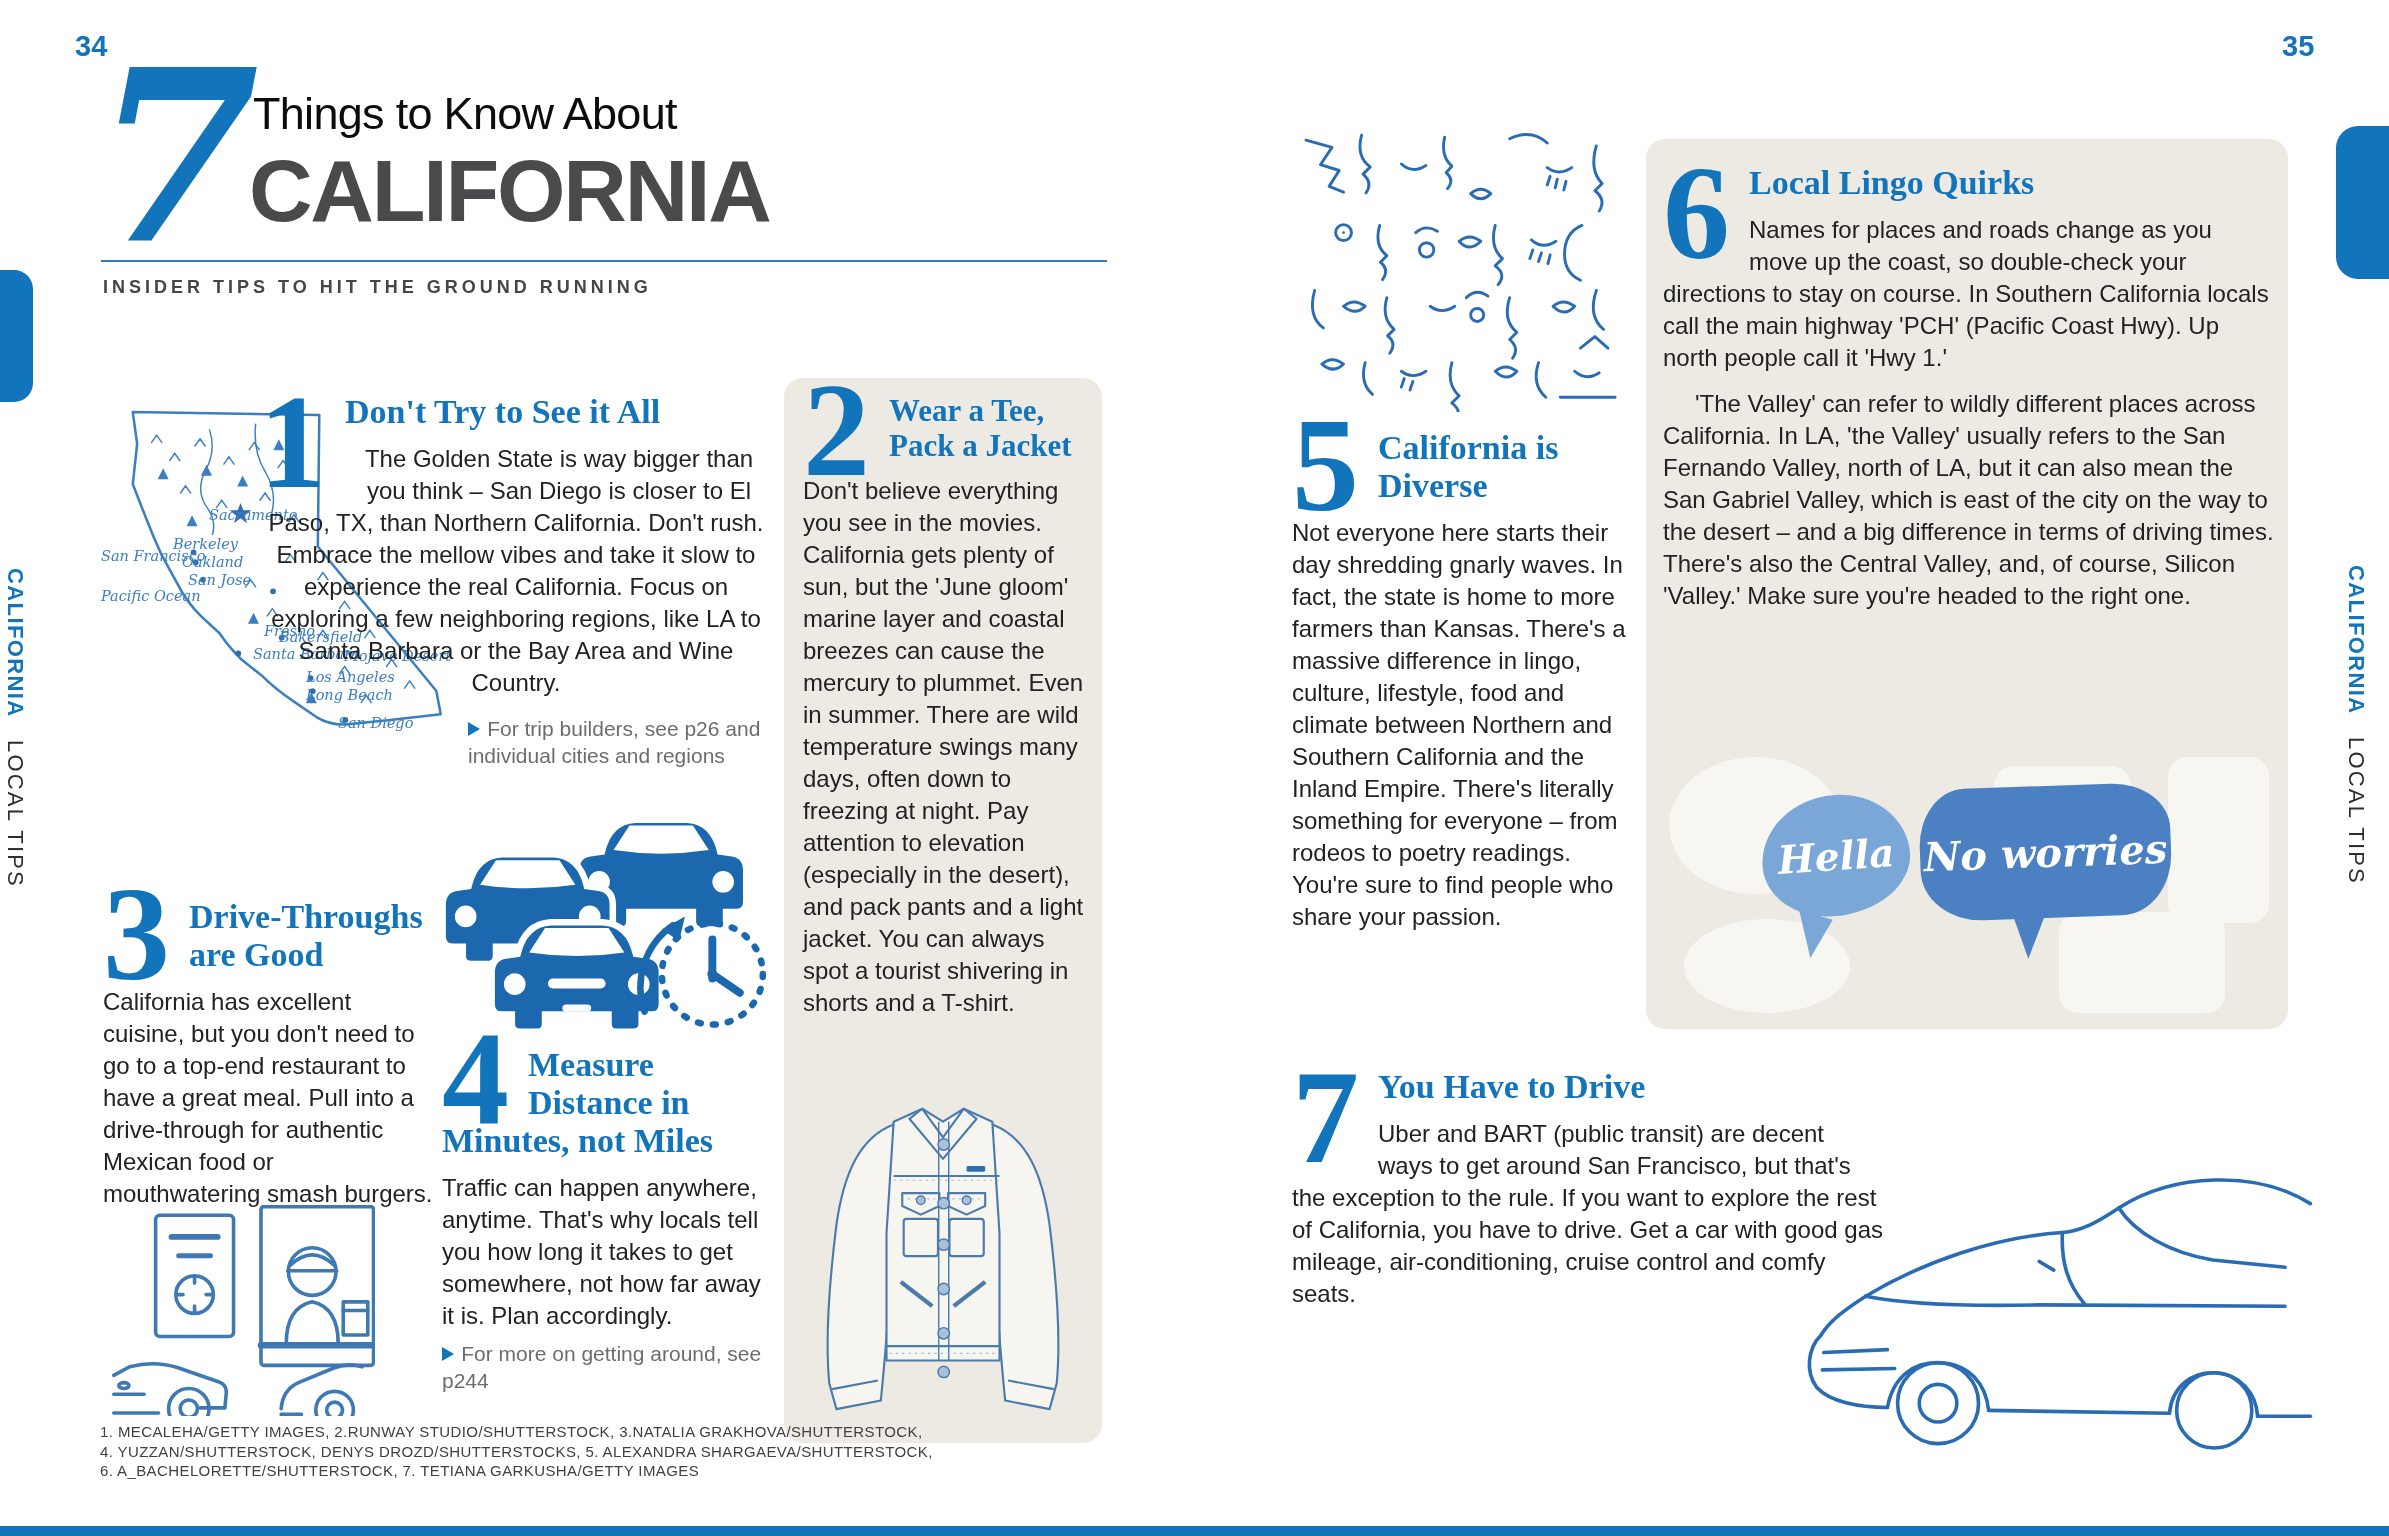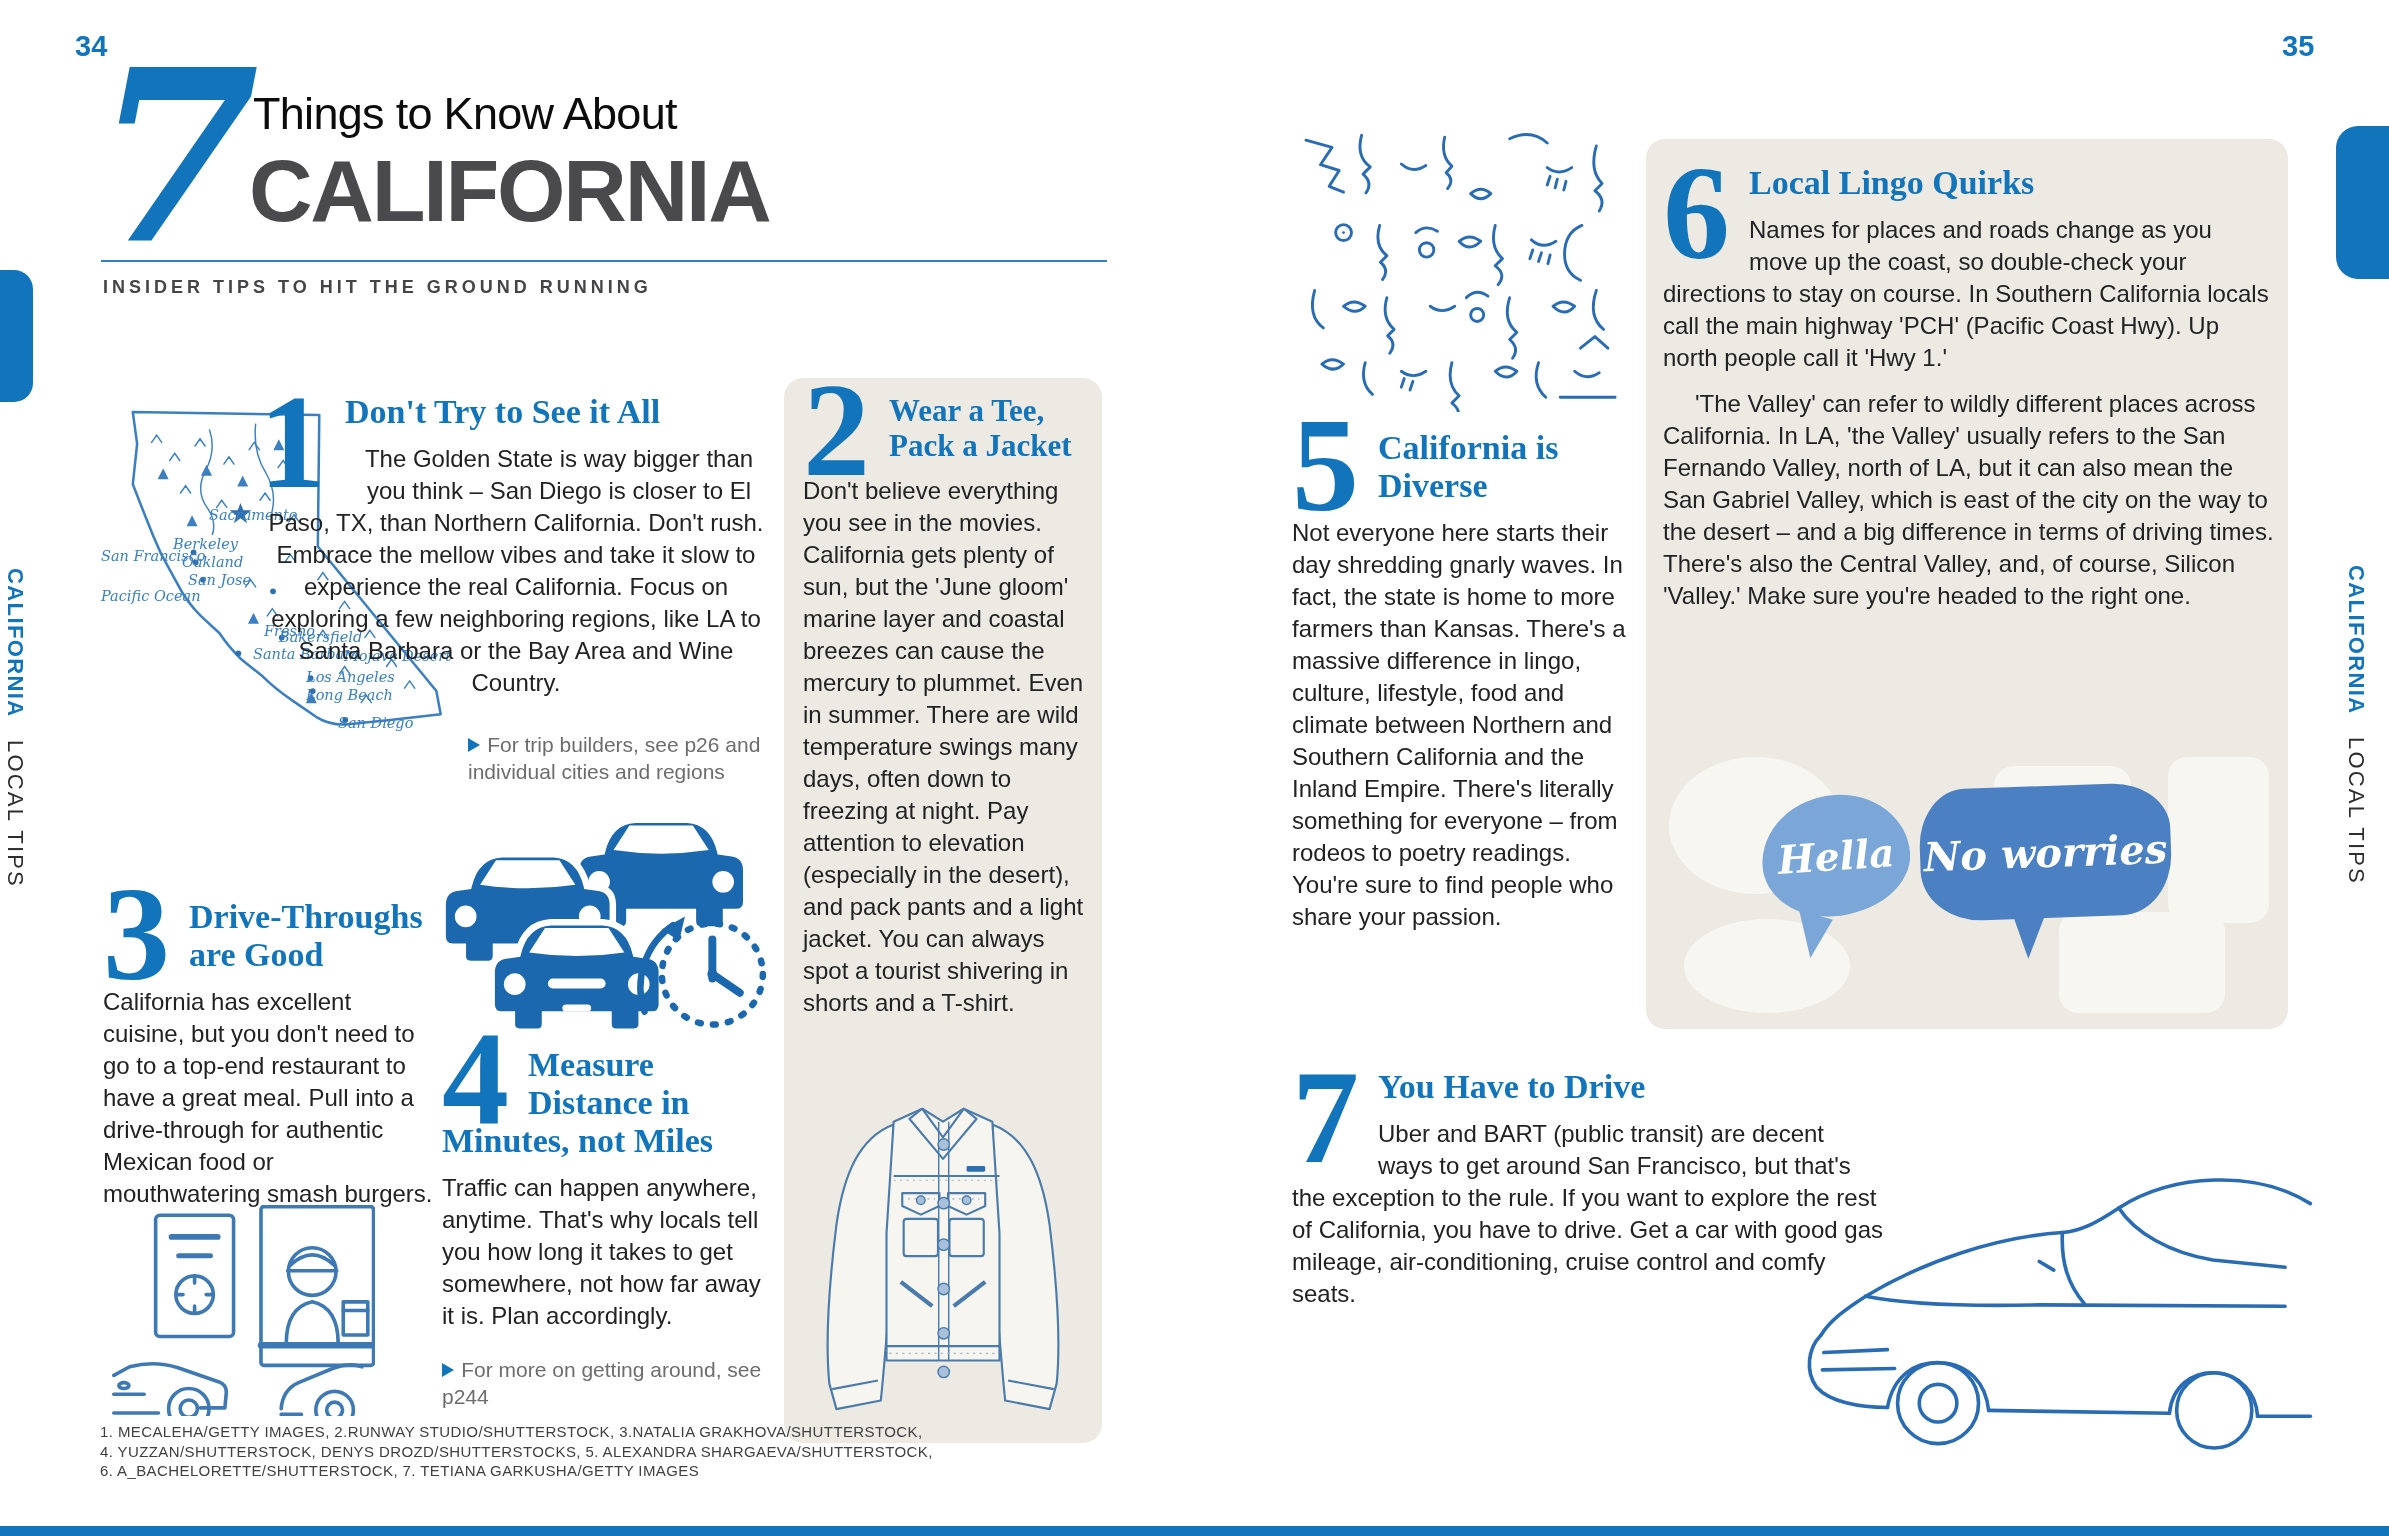--- a/index.html
+++ b/index.html
@@ -48,21 +48,21 @@
   .tip p.body{font-size:24px;line-height:32px;color:var(--ink);}
   .tip p.body + p.body{margin-top:14.5px;}
   .tip p.indent{text-indent:32px;}
   .tip-1 p.body{text-align:center;}
   .tip-2 h3{font-size:31px;}
   .tip-2 .num,.tip-3 .num,.tip-5 .num{line-height:.6;}
   .tip-4 .num{line-height:.55;}
 
   
   .crossref{font-size:21px;line-height:27px;color:var(--gray);}
-  .crossref{margin-top:24px;}
+  .crossref{margin-top:8px;}
   .tri{display:inline-block;width:0;height:0;border-left:12.3px solid var(--accent);
        border-top:7.2px solid transparent;border-bottom:7.2px solid transparent;margin-right:7.2px;}
 
   
   .map-label{position:absolute;font-family:"DejaVu Serif",serif;font-style:italic;
              font-size:14.5px;color:#3c7fc0;white-space:nowrap;}
 
   
   .ghost{position:absolute;background:#f8f6f1;}
   .bubble{position:absolute;display:flex;align-items:center;justify-content:center;

